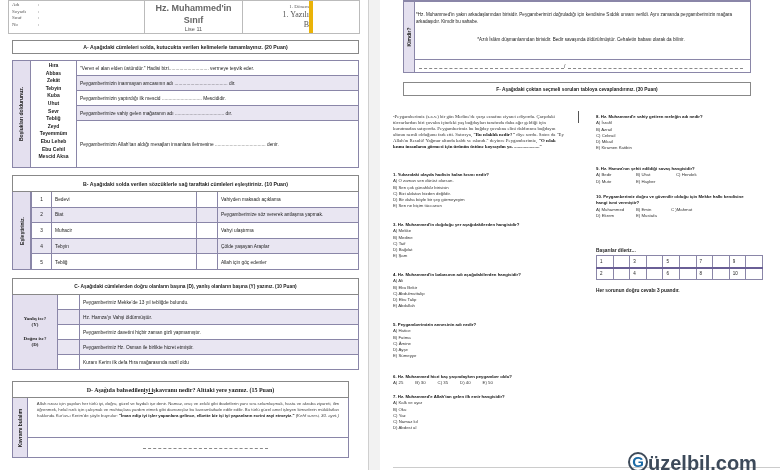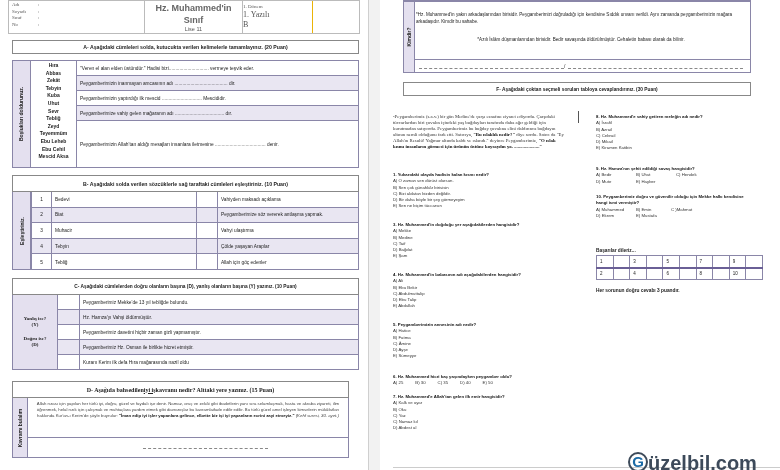--- a/index.html
+++ b/index.html
@@ -9,21 +9,21 @@
 #p2{left:380px;width:400px}
 .sep{position:absolute;top:0;height:470px;width:1px;background:#cfcfcf}
 
 .hdr{position:absolute;left:8px;top:0;width:352px;height:34px;border:1px solid #bbb;display:flex;font-size:5px}
 .hdr .c1{width:136px;border-right:1px solid #bbb;padding:1px 3px;line-height:6.5px;color:#555;font-family:"Liberation Serif",serif}
 .hdr .c1 div{display:flex}
 .hdr .c1 span.k{width:26px}
 .hdr .c2{width:98px;border-right:1px solid #bbb;text-align:center;font-family:Liberation Sans, sans-serif;color:#555}
 .hdr .c2 .t{font-size:9px;line-height:10px;font-weight:bold;color:#666;margin-top:2px}
 .hdr .c2 .s{font-size:5.5px;margin-top:1px}
-.hdr .c3{width:70px;border-right:1px solid #eab308;text-align:left;font-family:"Liberation Serif",serif;color:#555}
+.hdr .c3{width:70px;border-right:4px solid #eab308;text-align:right;font-family:"Liberation Serif",serif;color:#555}
 .hdr .c3 .a{font-size:5px;margin-top:3px}
 .hdr .c3 .b{font-size:8px;margin-top:1px}
 .hdr .c4{flex:1}
 .secttl{position:absolute;border:1px solid #888;background:#fff;text-align:center;font-weight:bold;font-size:5.2px;display:flex;align-items:center;justify-content:center}
 .box{position:absolute;border:1px solid #8a86a8}
 .vlabel{position:absolute;left:0;top:0;bottom:0;background:#e4e0ef;border-right:1px solid #8a86a8;display:flex;align-items:center;justify-content:center}
 .vlabel span{transform:rotate(-90deg);white-space:nowrap;font-size:5px;font-weight:bold}
 .row{position:absolute;border-bottom:1px solid #8a86a8;font-size:4.8px;display:flex;align-items:center;padding-left:3px}
 .row.alt{background:#e9e6f2}
 .words{position:absolute;text-align:center;font-size:5px;font-weight:bold;line-height:7.6px;border-right:1px solid #8a86a8}

